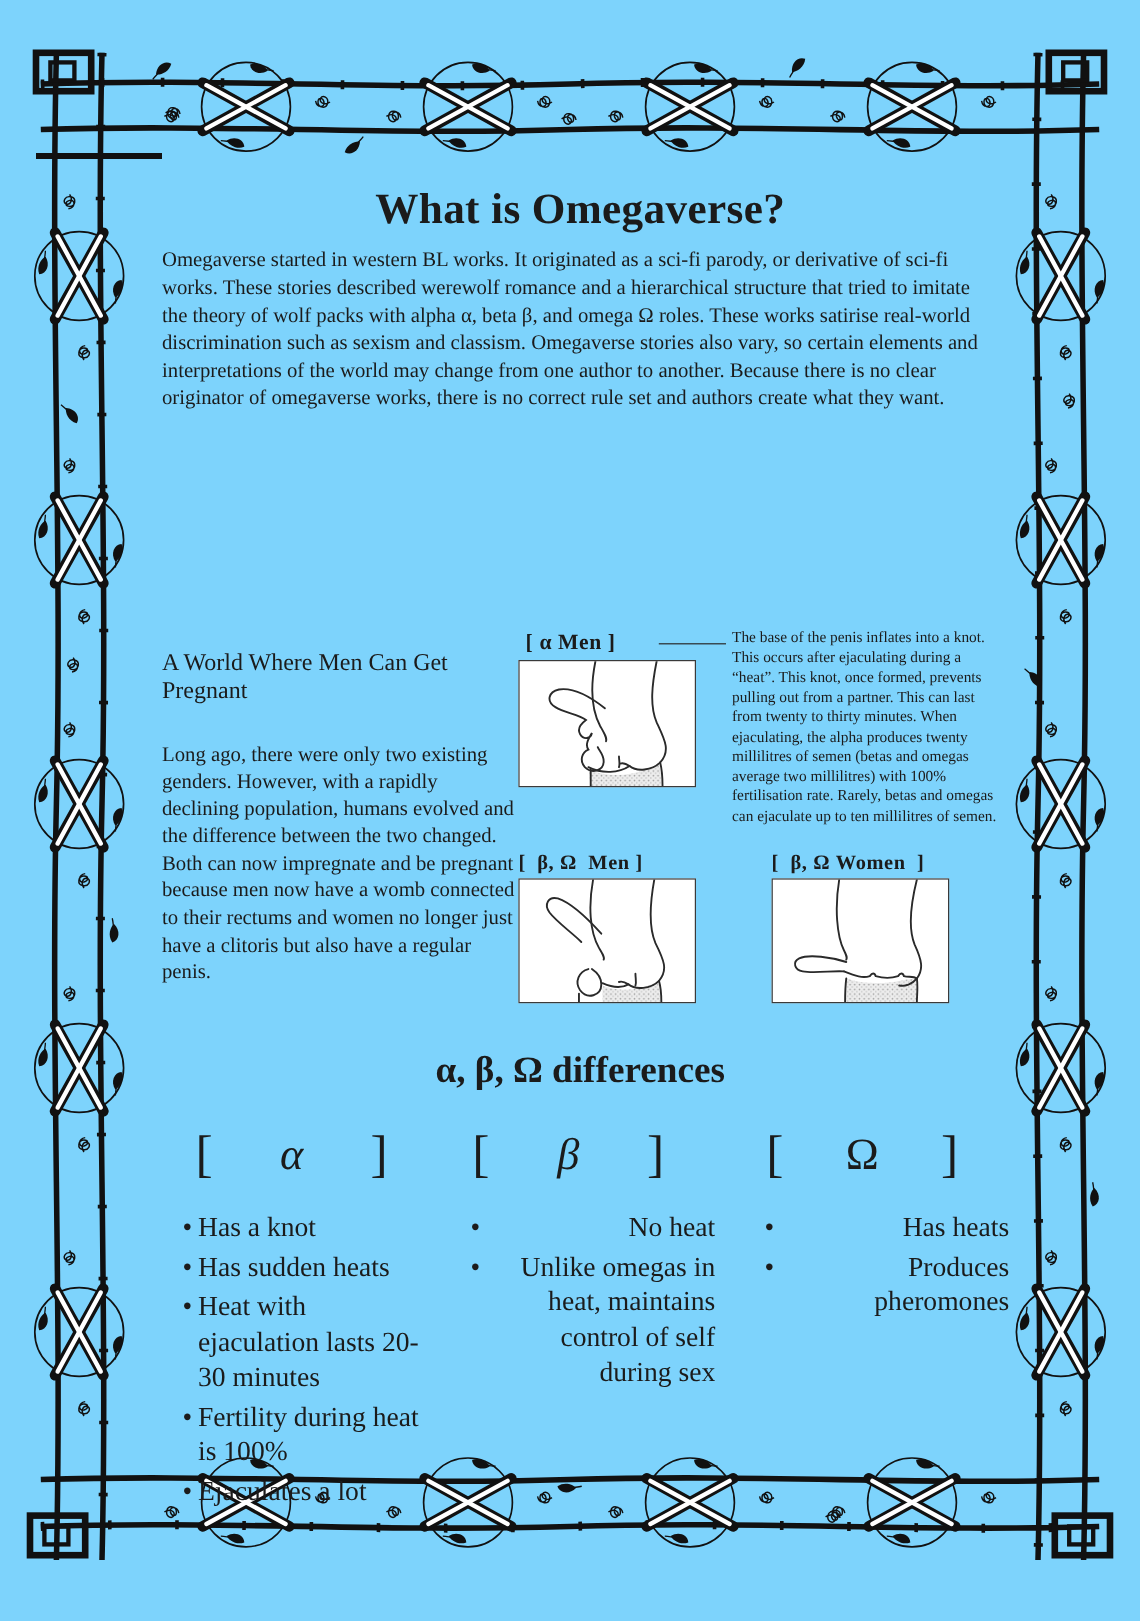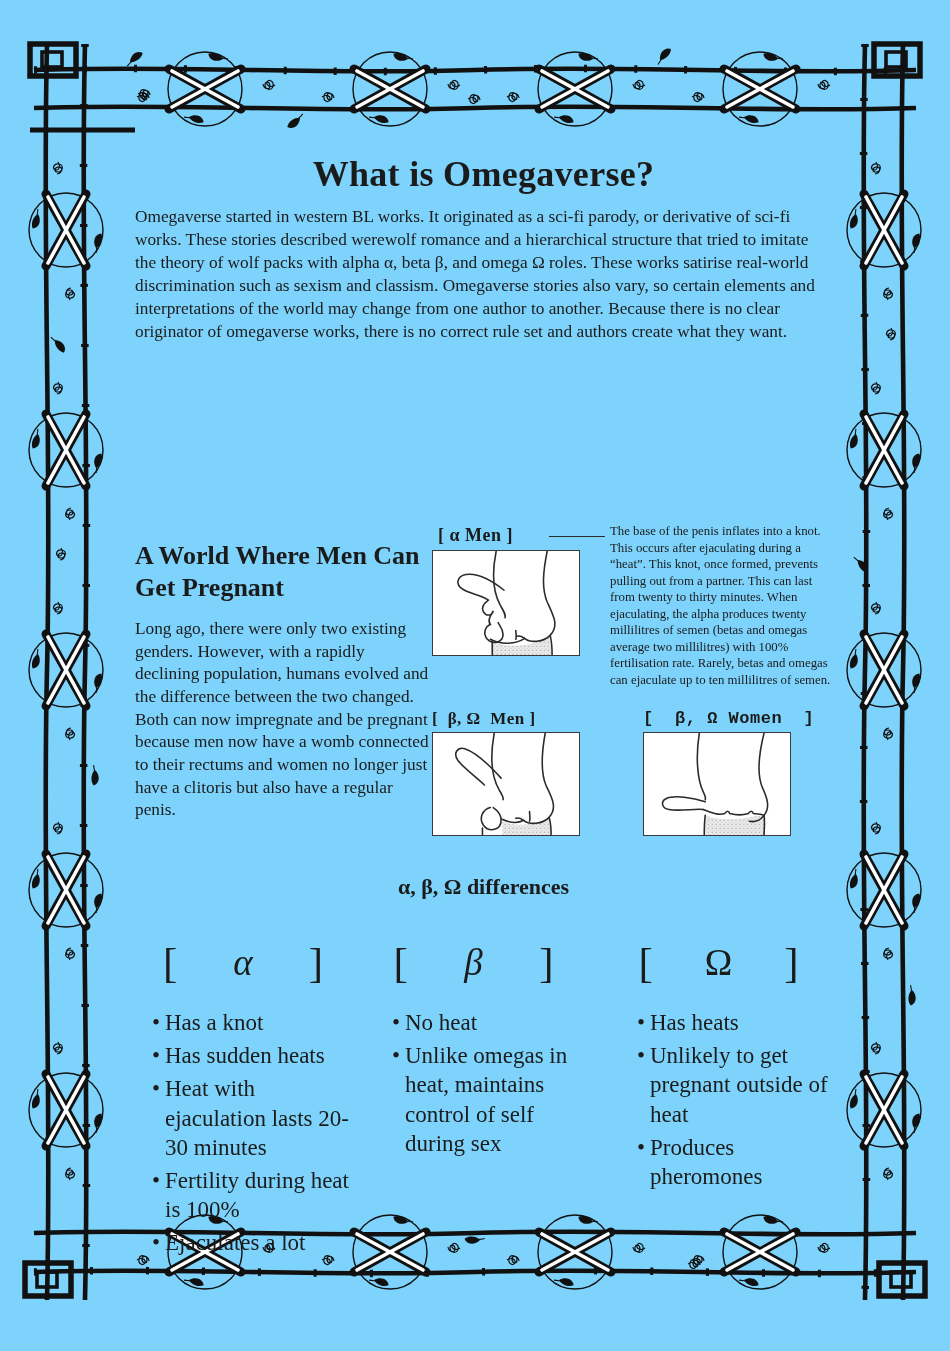--- a/index.html
+++ b/index.html
@@ -10,49 +10,49 @@
 
   .content { position:absolute; left:135px; top:0; width:697px; height:1351px; }
 
   .title { position:absolute; top:153px; left:0; width:100%; text-align:center;
            font-size:36px; font-weight:700; letter-spacing:.3px; }
 
   .intro-p1 { position:absolute; top:206px; left:0; width:692px; font-size:17.3px; line-height:1.325; }
   .intro-p2 { position:absolute; top:372px; left:0; width:692px; font-size:17.3px; line-height:1.325; }
 
   .preg-heading { position:absolute; top:540px; left:0; width:300px;
-                  font-size:26px; line-height:1.22; font-weight:700; }
+                  font-size:20px; line-height:1.22; font-weight:400; }
   .preg-body { position:absolute; top:618px; left:0; width:296px; font-size:17.3px; line-height:1.31; }
 
   .diagrams { position:absolute; left:297px; top:520px; width:400px; height:330px; }
   .dlabel { font-size:18px; font-weight:700; letter-spacing:.5px; white-space:pre; }
   .d1-label { position:absolute; left:6px; top:5px; }
   .d1-line  { position:absolute; left:117px; top:16px; width:56px; border-top:1.6px solid #2a2a2a; }
   .knot-note { position:absolute; left:178px; top:3px; width:228px; font-size:12.8px; line-height:1.29; }
   .dbox { position:absolute; width:148px; border:1.4px solid #3a3a3a; background:#fff; }
   .d1-box { left:0; top:30px;  height:106px; }
   .d2-label { position:absolute; left:0px;  top:189px; font-size:17px; }
-  .d3-label { position:absolute; left:211px; top:189px; font-size:17px;font-family:Liberation Mono, monospace; }
+  .d3-label { position:absolute; left:211px; top:189px; font-size:17px; }
   .d2-box { left:0;    top:212px; height:104px; }
   .d3-box { left:211px; top:212px; height:104px; }
   .dbox svg { display:block; width:100%; height:100%; }
 
   .diff-heading { position:absolute; top:874px; left:0; width:697px; text-align:center;
-                  font-size:22px; font-weight:700; }
+                  font-size:31px; font-weight:700; }
 
   .diff-cols { position:absolute; top:932px; left:0; width:697px; display:flex; }
   .dcol { flex:1; }
   .dcol-head { height:60px; display:flex; align-items:center; justify-content:center; }
   .bracket-row { display:flex; width:160px; justify-content:space-between; align-items:center; }
   .bk  { font-size:43px; font-weight:400; line-height:1; }
   .sym { font-size:37px; font-style:italic; line-height:1; }
   .sym.upright { font-style:normal; }
   .vdivider { width:1px; background:#b9b9b9; margin-top:30px; height:234px; }
   .dcol ul { list-style:none; margin:16px 0 0 16px; padding:0; width:200px; }
-  .dcol.pad-more ul { margin-left:40px; width:205px; }
+  .dcol.pad-more ul { margin-left:40px; width:205px;text-align:right; }
   .dcol li { position:relative; padding-left:14px; font-size:23px; line-height:1.27; margin-bottom:4px; }
   .dcol li::before { content:"\2022"; position:absolute; left:1px; }
 </style>
 </head>
 <body>
 
 <div class="page">
 
   <svg class="frame-svg" viewBox="0 0 950 1351" xmlns="http://www.w3.org/2000/svg" aria-hidden="true">
     <defs>
@@ -266,20 +266,19 @@
       <div class="dcol pad-more">
         <div class="dcol-head">
           <div class="bracket-row">
             <span class="bk">[</span>
             <span class="sym upright">Ω</span>
             <span class="bk">]</span>
           </div>
         </div>
         <ul>
             <li>Has heats</li>
-            <li>Unlikely to get pregnant outside of heat</li>
             <li>Produces pheromones</li>
           </ul>
       </div>
 
     </div>
   </div>
 </div>
 
 </body></html>

